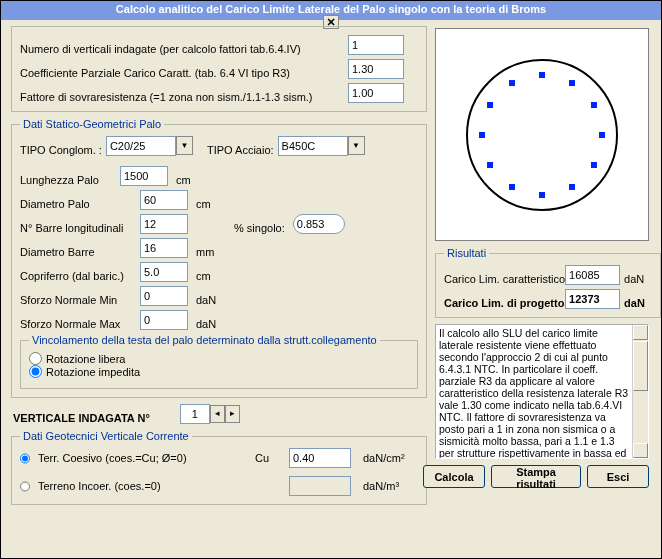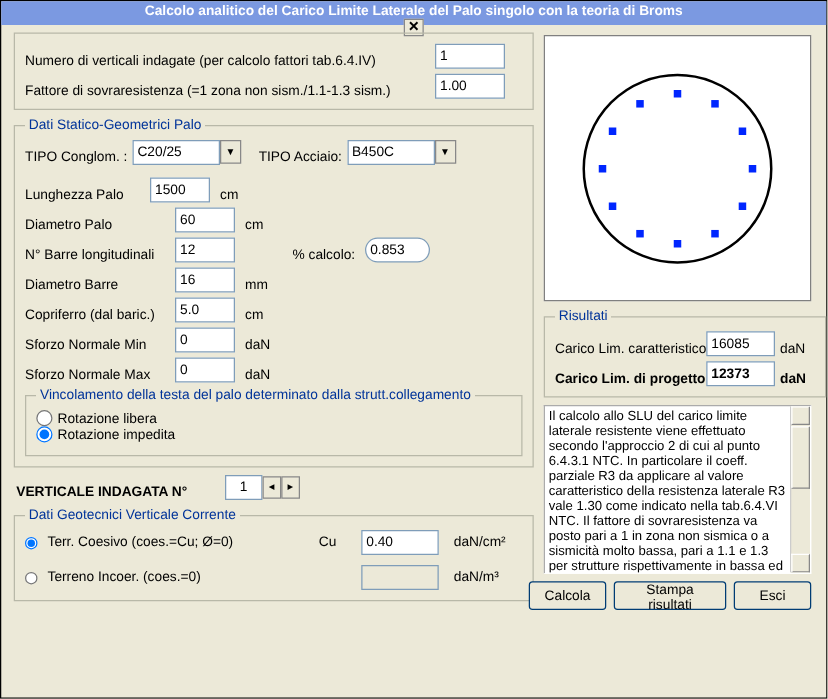--- a/index.html
+++ b/index.html
@@ -18,21 +18,21 @@
   .right-col { position:absolute; left:434px; top:8px; width:214px; }
   .canvas-box { width:214px; height:213px; background:#fff; border:1px solid #808080; position:relative; }
   .ris-box { margin-top:6px; }
   .ris-box .row .lbl { flex:1 1 auto; }
   .ris-val { width:55px; text-align:right; padding-right:4px; }
   .unit { width:32px; text-align:left; padding-left:4px; }
   .log { width:214px; height:135px; background:#fff; border:1px inset #fff; font-size:10.5px; padding:2px 3px; line-height:12px; overflow:hidden; position:relative; margin-top:6px;}
   .log-scroll { position:absolute; right:0; top:0; bottom:0; width:16px; background:#ECE9D8; border-left:1px solid #ccc;}
   .log-scroll .up,.log-scroll .dn,.log-scroll .th { position:absolute; left:0; width:15px; height:15px; background:#ECE9D8; border:1px solid #fff; border-right-color:#888; border-bottom-color:#888;}
   .log-scroll .up{top:0}.log-scroll .dn{bottom:0}.log-scroll .th{top:16px;height:50px}
-  .btn-row { margin-top:6px; display:flex; gap:6px; justify-content:flex-end; }
+  .btn-row { margin-top:6px; display:flex; gap:6px; justify-content:flex-end;font-weight:bold; }
   .btn { background:#ECE9D8; border:1px solid #003C74; border-radius:3px; height:23px; padding:0 10px; font:inherit; min-width:62px; }
   .spin-group { display:inline-flex; align-items:center; }
   .spin-btn { width:15px; height:18px; background:#ECE9D8; border:1px solid #888; font-size:9px; text-align:center; line-height:14px; cursor:pointer;}
   input[type=radio]{margin:0 4px 0 0; vertical-align:middle;}
   .geo-grid { display:grid; grid-template-columns: 14px 1fr 30px 70px 55px; column-gap:4px; row-gap:8px; align-items:center;}
   .dd-arrow { display:inline-block; width:17px; height:19px; background:#ECE9D8; border:1px solid #888; text-align:center; line-height:17px; font-size:8px; vertical-align:middle;}
   svg.pile circle.outer{fill:#fff; stroke:#000; stroke-width:2}
   svg.pile rect.bar{fill:#0026FF}
 </style>
 </head>
@@ -45,20 +45,24 @@
   </div>
   <div class="content">
 
     <div class="left-col">
 
       <fieldset style="padding-top:8px">
         <div class="row">
           <span class="lbl" style="width:328px">Numero di verticali indagate  (per calcolo fattori tab.6.4.IV)</span>
           <input class="text" style="width: 56px;" value="1">
         </div>
+        <div class="row">
+          <span class="lbl" style="width:328px">Coefficiente Parziale Carico Caratt. (tab. 6.4 VI tipo R3)</span>
+          <input class="text" style="width: 56px;" value="1.30">
+        </div>
         <div class="row" style="margin-bottom:0">
           <span class="lbl" style="width:328px">Fattore di sovraresistenza (=1 zona non sism./1.1-1.3 sism.)</span>
           <input class="text" style="width: 56px;" value="1.00">
         </div>
       </fieldset>
 
       <fieldset>
         <legend>Dati Statico-Geometrici Palo</legend>
 
         <div class="row" style="margin-bottom:10px">
@@ -80,21 +84,21 @@
           <span class="lbl" style="margin-left:8px">cm</span>
         </div>
         <div class="row">
           <span class="lbl" style="width:120px">Diametro  Palo</span>
           <input class="text" style="width: 48px;" value="60">
           <span class="lbl" style="margin-left:8px">cm</span>
         </div>
         <div class="row">
           <span class="lbl" style="width:120px">N° Barre  longitudinali</span>
           <input class="text" style="width: 48px;" value="12">
-          <span class="lbl" style="margin-left:46px">% calcolo:</span>
+          <span class="lbl" style="margin-left:46px">% singolo:</span>
           <input class="text" style="width: 52px; margin-left: 8px; border-radius: 10px;" value="0.853">
         </div>
         <div class="row">
           <span class="lbl" style="width:120px">Diametro Barre</span>
           <input class="text" style="width: 48px;" value="16">
           <span class="lbl" style="margin-left:8px">mm</span>
         </div>
         <div class="row">
           <span class="lbl" style="width:120px">Copriferro (dal baric.)</span>
           <input class="text" style="width: 48px;" value="5.0">

